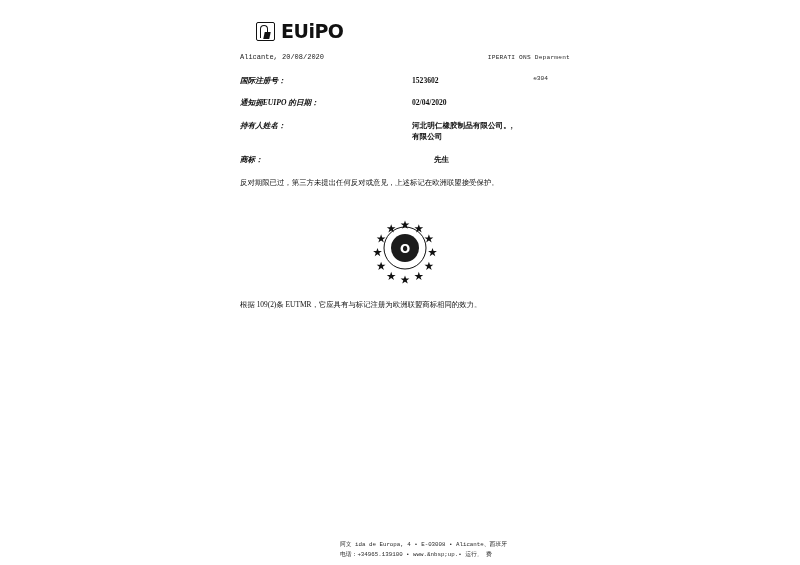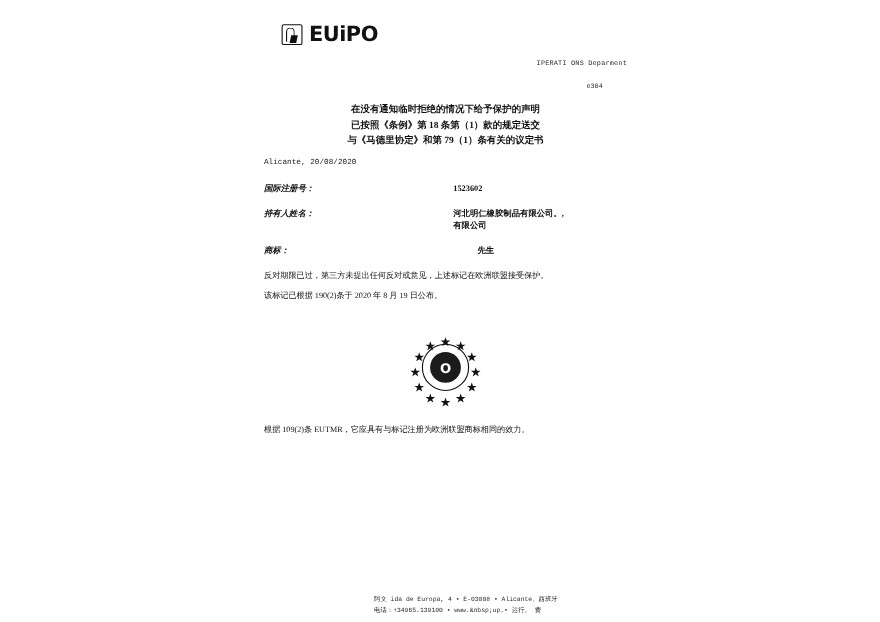--- a/index.html
+++ b/index.html
@@ -198,53 +198,51 @@
   <div class="content">
 
     <div class="logo-row">
       <span class="logo-mark"></span>
       <span class="logo-text">EUiPO</span>
     </div>
 
     <div class="meta-dept">IPERATI ONS Deparment</div>
     <div class="meta-code">e304</div>
 
-    <div class="title-block">
-      <div>在没有通知临时拒绝的情况下给予保护的声明</div>
-      <div>已按照《条例》第 18 条第（1）款的规定送交</div>
-      <div>与《马德里协定》和第 79（1）条有关的议定书</div>
-    </div>
 
     <div class="place-date">Alicante, 20/08/2020</div>
 
     <div class="fields">
 
       <div class="field-row">
         <div class="field-label">国际注册号：</div>
         <div class="field-value">1523602</div>
       </div>
 
+      <div class="field-row">
+        <div class="field-label">通知拥EUIPO 的日期：</div>
+        <div class="field-value">02/04/2020</div>
+      </div>
 
       <div class="field-row owner">
         <div class="field-label">持有人姓名：</div>
         <div class="field-value">
           <span>河北明仁橡胶制品有限公司。,</span>
           <span class="line2">有限公司</span>
         </div>
       </div>
 
       <div class="field-row mark">
         <div class="field-label">商标：</div>
         <div class="field-value">先生</div>
       </div>
 
     </div>
 
     <div class="para">反对期限已过，第三方未提出任何反对或意见，上述标记在欧洲联盟接受保护。</div>
-    <div class="para second">该标记已根据 190(2)条于 2020 年 8 月 19 日公布。</div>
 
     <div class="seal-wrap">
       <div class="seal">
         <svg width="72" height="72" viewBox="0 0 72 72" aria-hidden="true">
           <circle cx="36" cy="36" r="21" fill="none" stroke="#111" stroke-width="1"></circle>
           <circle cx="36" cy="36" r="14" fill="#1b1b1b"></circle>
           <text x="36" y="41" text-anchor="middle" font-family="DejaVu Sans, sans-serif" font-size="12" font-weight="bold" fill="#ffffff">O</text>
           <g fill="#111">
             <polygon points="36,8.5 37.1,11.6 40.4,11.6 37.7,13.6 38.8,16.7 36,14.8 33.2,16.7 34.3,13.6 31.6,11.6 34.9,11.6"></polygon>
             <polygon points="49.8,12.2 50.9,15.3 54.2,15.3 51.5,17.3 52.6,20.4 49.8,18.5 47,20.4 48.1,17.3 45.4,15.3 48.7,15.3"></polygon>

